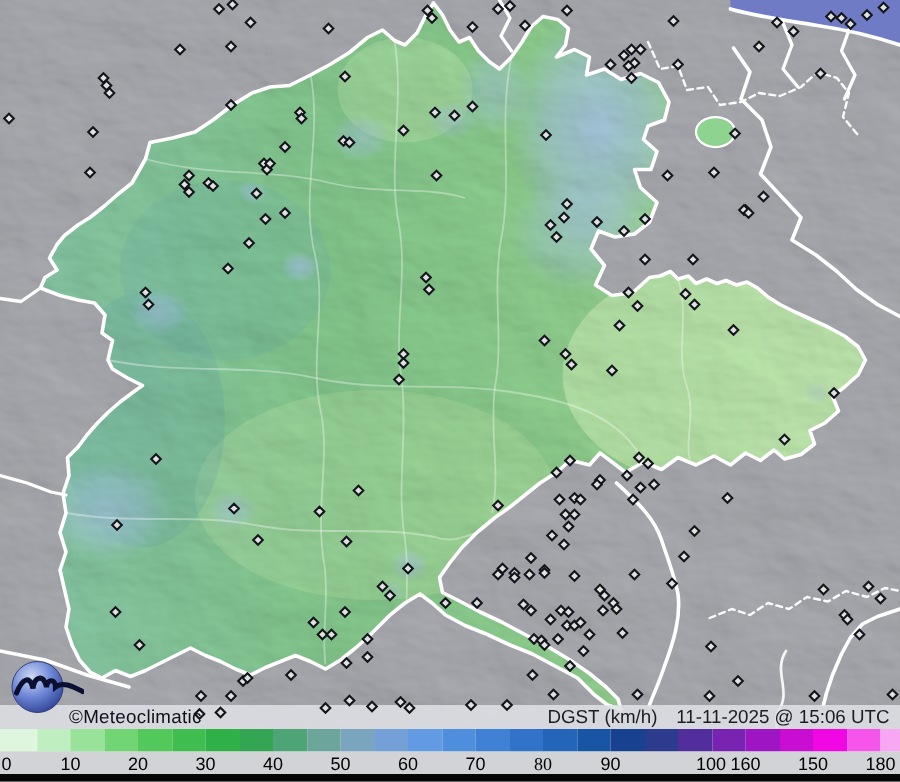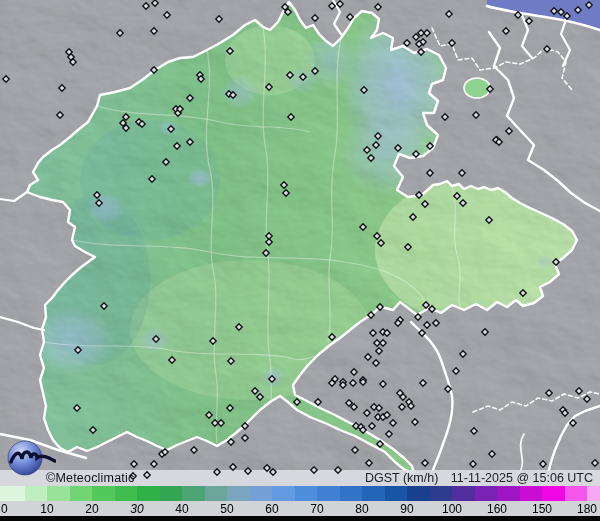--- a/index.html
+++ b/index.html
@@ -366,26 +366,26 @@
       <div class="cb-seg" style="left: 497px; width: 22.5px; background: rgb(158, 22, 195);"></div>
       <div class="cb-seg" style="left: 519.5px; width: 22.5px; background: rgb(202, 13, 211);"></div>
       <div class="cb-seg" style="left: 542px; width: 22.5px; background: rgb(240, 7, 227);"></div>
       <div class="cb-seg" style="left: 564.5px; width: 22.5px; background: rgb(246, 85, 235);"></div>
       <div class="cb-seg" style="left: 587px; width: 13px; background: rgb(248, 168, 242);"></div>
     </div>
   <div id="tick-row">
       <span class="tick first" style="left: 1px;">0</span>
       <span class="tick" style="left: 47px;">10</span>
       <span class="tick" style="left: 92px;">20</span>
-      <span class="tick" style="left: 137px; font-style: italic;">30</span>
+      <span class="tick" style="left: 137px;">30</span>
       <span class="tick" style="left: 182px;">40</span>
       <span class="tick" style="left: 227px;">50</span>
       <span class="tick" style="left: 272px;">60</span>
       <span class="tick" style="left: 317px; text-align: right;">70</span>
-      <span class="tick" style="left: 362px;">80</span>
+      <span class="tick" style="left: 362px; font-family: Liberation Serif, serif;">80</span>
       <span class="tick" style="left: 407px; text-align: right;">90</span>
-      <span class="tick" style="left: 452px;">100</span>
+      <span class="tick" style="left: 474px;">100</span>
       <span class="tick" style="left: 497px;">160</span>
       <span class="tick" style="left: 542px;">150</span>
       <span class="tick" style="left: 587px;">180</span>
     </div>
   <div id="bottom-bar"></div>
 </div>
 
 </body></html>

